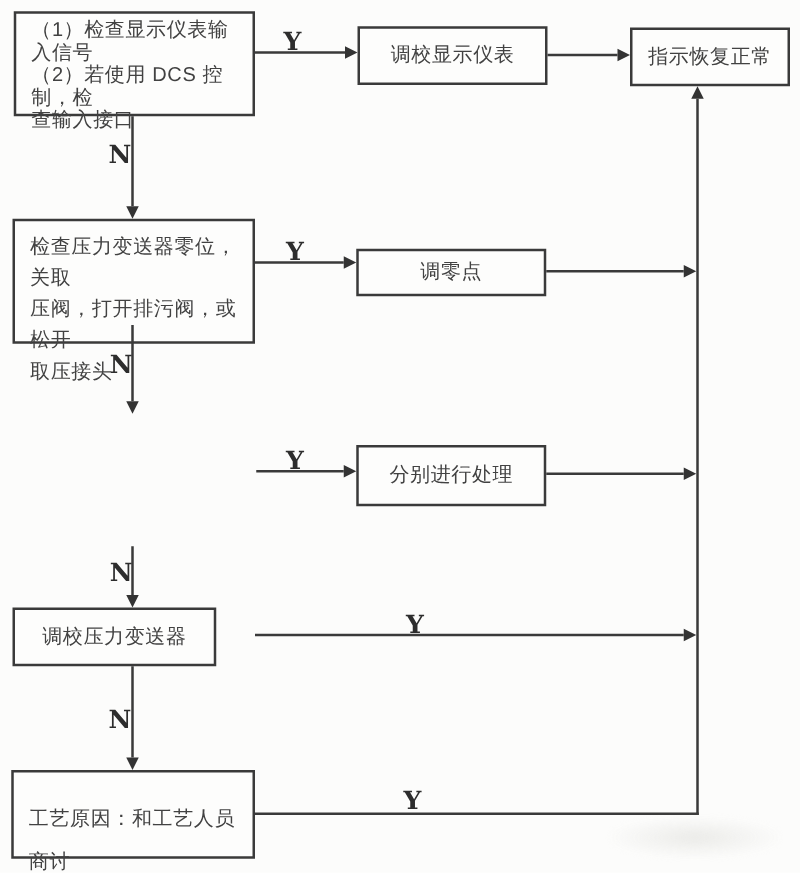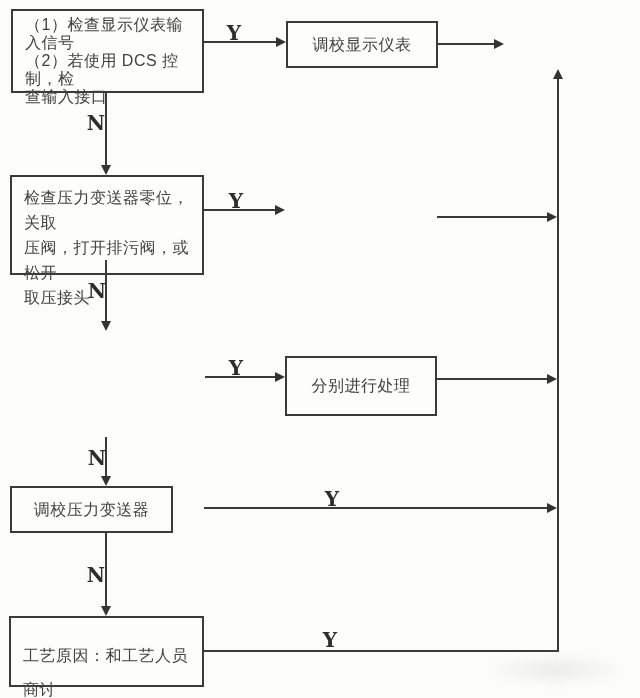--- a/index.html
+++ b/index.html
@@ -60,28 +60,30 @@
 <body>
 
 <div class="stage">
 
   <div class="box textblock" style="left:11px;top:9px;width:193px;height:84px;line-height:18px;">（1）检查显示仪表输入信号
 （2）若使用 DCS 控制，检
 查输入接口</div>
 
   <div class="box center" style="left:286px;top:21px;width:152px;height:47px;">调校显示仪表</div>
 
+  <div class="box center" style="left:504px;top:22px;width:128px;height:47px;">指示恢复正常</div>
 
   <div class="box textblock" style="left:10px;top:175px;width:194px;height:100px;line-height:25px;padding-top:8px;">检查压力变送器零位，关取
 压阀，打开排污阀，或松开
 取压接头</div>
 
+  <div class="box center" style="left:285px;top:199px;width:152px;height:38px;">调零点</div>
 
 
-  <div class="box center" style="left:285px;top:356px;width:152px;height:60px;">分别进行处理</div>
+  <div class="box center" style="left:285px;top:356px;width:152px;height:49px;">分别进行处理</div>
 
   <div class="box center" style="left:10px;top:486px;width:163px;height:47px;">调校压力变送器</div>
 
   <div class="box textblock wide-lines" style="left:9px;top:616px;width:195px;height:71px;">工艺原因：和工艺人员商讨
 裁决，仪表无故障。</div>
 
   <div class="hline" style="left:204px;top:41px;width:72px;"></div>
   <div class="arr right" style="left:276px;top:37px;"></div>
 
   <div class="hline" style="left:438px;top:43px;width:56px;"></div>

